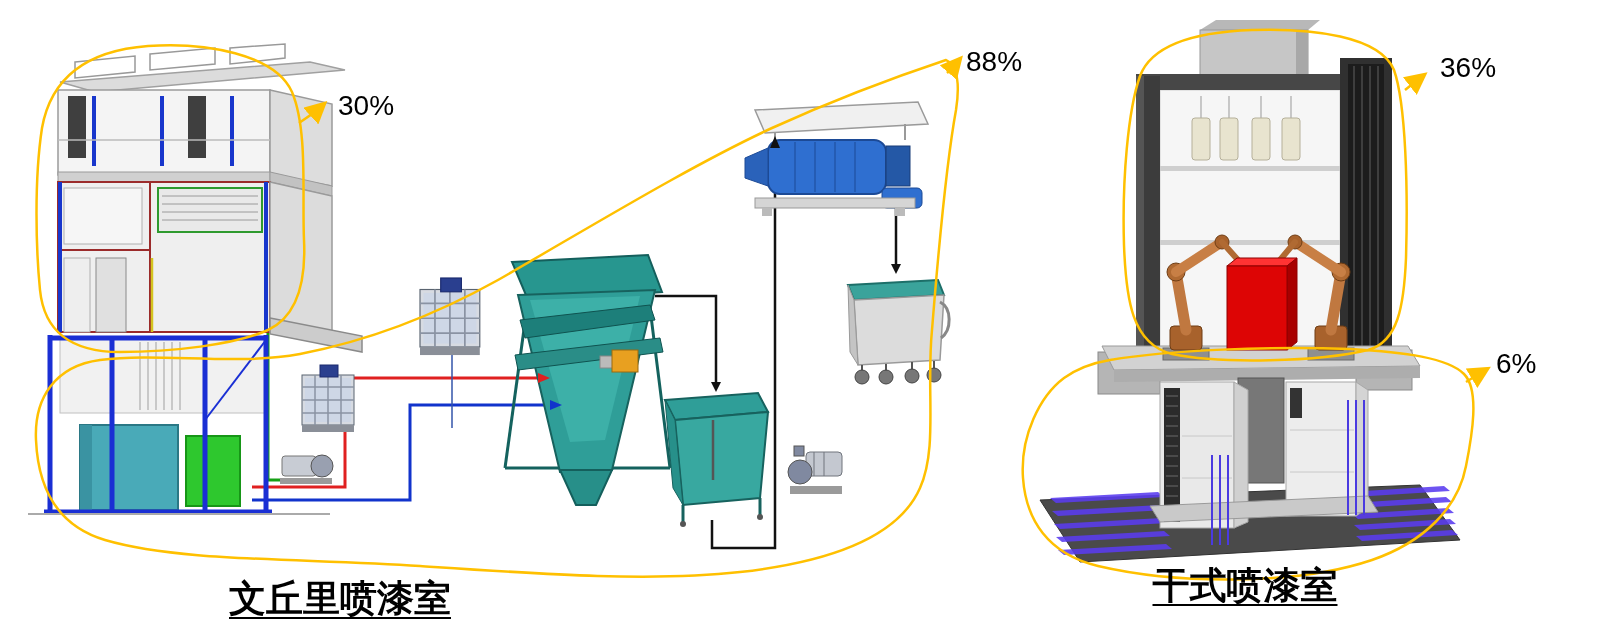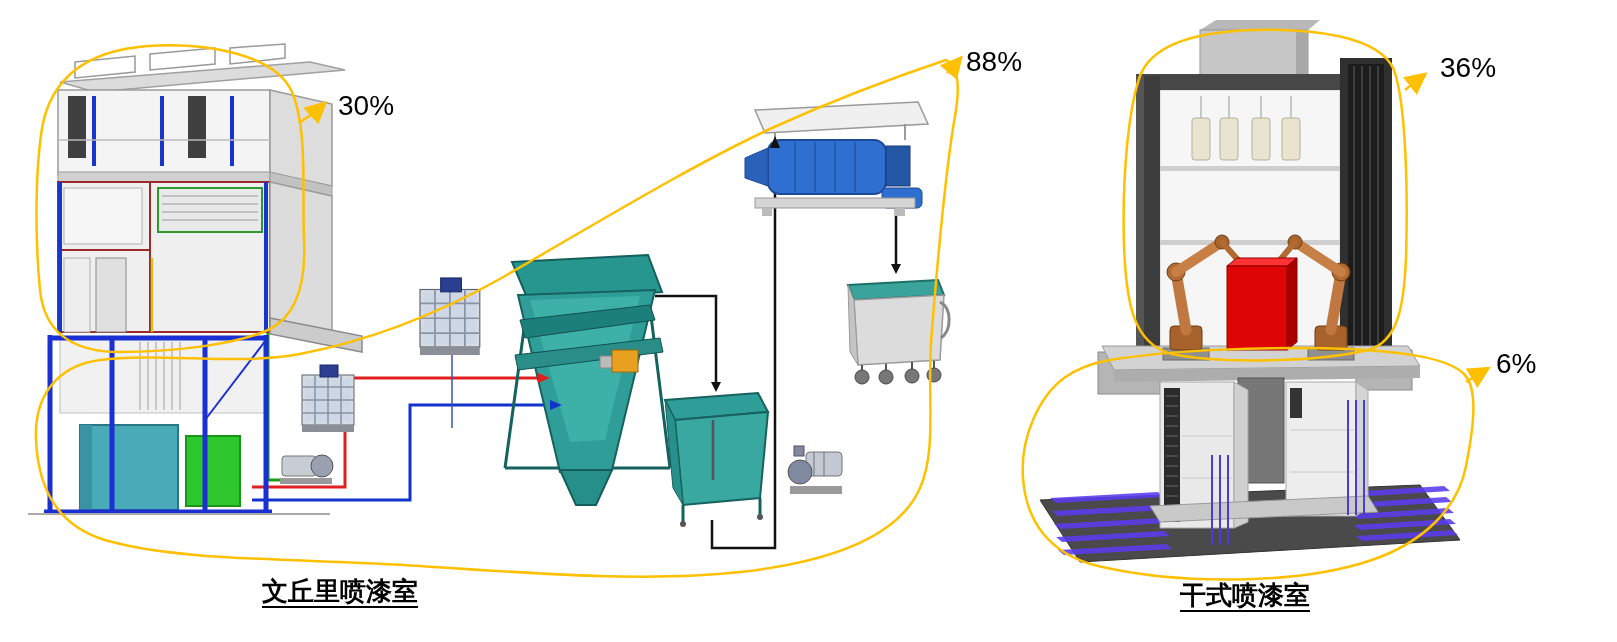--- a/index.html
+++ b/index.html
@@ -6,21 +6,21 @@
   .stage{
     position:relative;width:1617px;height:642px;background:#ffffff;
     overflow:hidden;font-family:"Liberation Sans",sans-serif;
   }
   .stage svg{position:absolute;left:0;top:0;}
   .pct-label{
     position:absolute;font-size:28px;color:#000;font-weight:400;
     white-space:nowrap;line-height:32px;
   }
   .booth-label{
-    position:absolute;font-size:26px;font-weight:bold;color:#000;
+    position:absolute;font-size:37px;font-weight:bold;color:#000;
     text-decoration:underline;text-underline-offset:6px;
     text-decoration-thickness:2px;text-align:center;white-space:nowrap;
   }
 </style>
 </head>
 <body>
 
 <div class="stage">
 
 <svg width="1617" height="642" viewBox="0 0 1617 642">
@@ -352,15 +352,15 @@
 <div class="pct-label" style="left:338px;top:90px;">30%</div>
 
 <div class="pct-label" style="left:966px;top:46px;">88%</div>
 
 <div class="pct-label" style="left:1440px;top:52px;">36%</div>
 
 <div class="pct-label" style="left:1496px;top:348px;">6%</div>
 
 <div class="booth-label" style="left:215px;top:574px;width:250px;">文丘里喷漆室</div>
 
-<div class="booth-label" style="left:1135px;top:578px;width:220px;">干式喷漆室</div>
+<div class="booth-label" style="left:1135px;top:561px;width:220px;">干式喷漆室</div>
 
 </div>
 
 </body></html>

